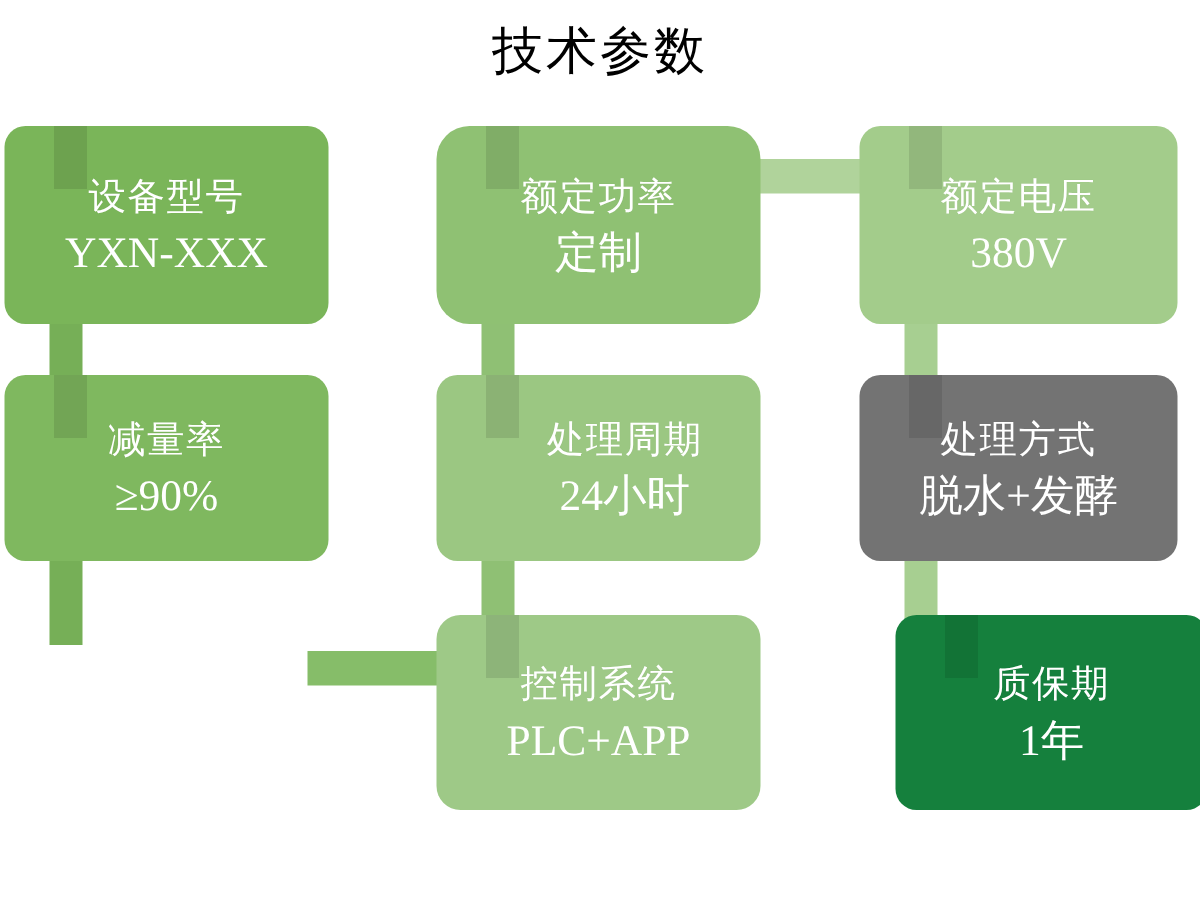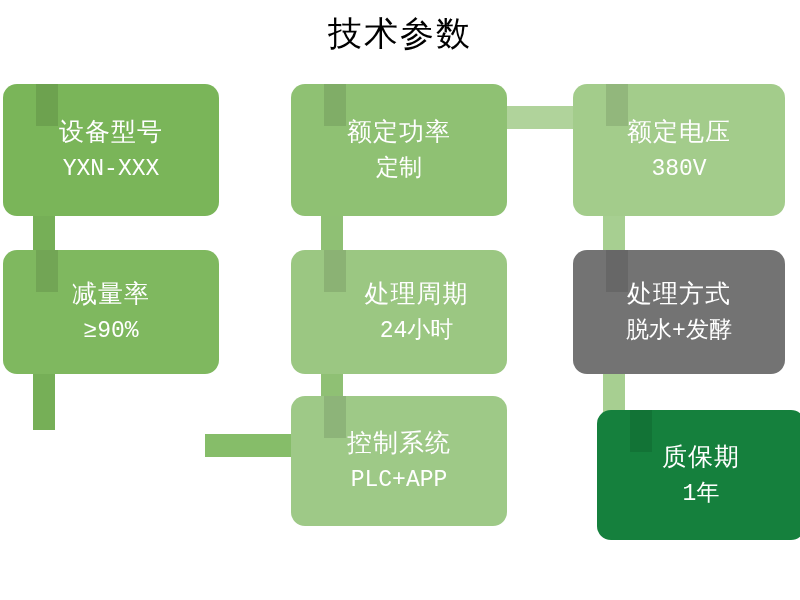--- a/index.html
+++ b/index.html
@@ -17,21 +17,21 @@
 
   #page-title {
     position: absolute;
     left: 0;
     top: 10px;
     width: 800px;
     text-align: center;
     font-size: 34px;
     line-height: 48px;
     color: #000000;
-    font-family: Liberation Serif, serif;
+    font-family: Liberation Sans, sans-serif;
     letter-spacing: 2px;
     white-space: nowrap;
   }
 
   #diagram {
     position: absolute;
     left: 0;
     top: 0;
     width: 800px;
     height: 600px;
@@ -59,25 +59,24 @@
     overflow: hidden;
   }
   .card .card-title {
     font-size: 25px;
     line-height: 34px;
     letter-spacing: 1px;
     white-space: nowrap;
     text-shadow: 0 0 1px rgba(0,0,0,0.05);
   }
   .card .card-value {
-    font-size: 23px;
+    font-size: 29px;
     line-height: 32px;
     margin-top: 4px;
     white-space: nowrap;
-    font-family: Liberation Mono, monospace;
   }
 
   
   .card-tab {
     position: absolute;
     left: 33px;
     top: 0;
     width: 22px;
     height: 42px;
     background: rgba(0,0,0,0.10);
@@ -96,21 +95,21 @@
     <div class="connector v" style="left: 321px; top: 360px; width: 22px; height: 70px; background: rgb(133, 187, 104);"></div>
     <div class="connector v" style="left: 603px; top: 200px; width: 22px; height: 70px; background: rgb(160, 203, 136);"></div>
     <div class="connector v" style="left: 603px; top: 360px; width: 22px; height: 70px; background: rgb(160, 203, 136);"></div>
     <div class="connector h" style="left: 495px; top: 106px; width: 92px; height: 23px; background: rgb(169, 207, 146);"></div>
     <div class="connector h" style="left: 205px; top: 434px; width: 100px; height: 23px; background: rgb(124, 183, 92);"></div>
     <div class="card" style="left: 3px; top: 84px; width: 216px; height: 132px; background: rgb(122, 181, 89);">
       <div class="card-tab"></div>
       <div class="card-title">设备型号</div>
       <div class="card-value">YXN-XXX</div>
     </div>
-    <div class="card" style="left: 291px; top: 84px; width: 216px; height: 132px; background: rgb(143, 193, 115);">
+    <div class="card" style="left: 291px; top: 84px; width: 216px; height: 132px; background: rgb(143, 193, 115); border-radius: 22px;">
       <div class="card-tab"></div>
       <div class="card-title">额定功率</div>
       <div class="card-value">定制</div>
     </div>
     <div class="card" style="left: 573px; top: 84px; width: 212px; height: 132px; background: rgb(163, 204, 139);">
       <div class="card-tab"></div>
       <div class="card-title">额定电压</div>
       <div class="card-value">380V</div>
     </div>
     <div class="card" style="left: 3px; top: 250px; width: 216px; height: 124px; background: rgb(127, 184, 95);">
@@ -121,21 +120,21 @@
     <div class="card" style="left: 291px; top: 250px; width: 216px; height: 124px; background: rgb(155, 199, 130); padding-left: 35px;">
       <div class="card-tab"></div>
       <div class="card-title">处理周期</div>
       <div class="card-value">24小时</div>
     </div>
     <div class="card" style="left: 573px; top: 250px; width: 212px; height: 124px; background: #737373;">
       <div class="card-tab"></div>
       <div class="card-title">处理方式</div>
       <div class="card-value">脱水+发酵</div>
     </div>
-    <div class="card" style="left: 291px; top: 396px; width: 216px; height: 130px; background: rgb(158, 201, 135);">
+    <div class="card" style="left: 291px; top: 410px; width: 216px; height: 130px; background: rgb(158, 201, 135); border-radius: 16px;">
       <div class="card-tab"></div>
       <div class="card-title">控制系统</div>
       <div class="card-value">PLC+APP</div>
     </div>
     <div class="card" style="left: 573px; top: 410px; width: 208px; height: 130px; background: #15803d; margin-left: 24px;">
       <div class="card-tab"></div>
       <div class="card-title">质保期</div>
       <div class="card-value">1年</div>
     </div>
   </div>

